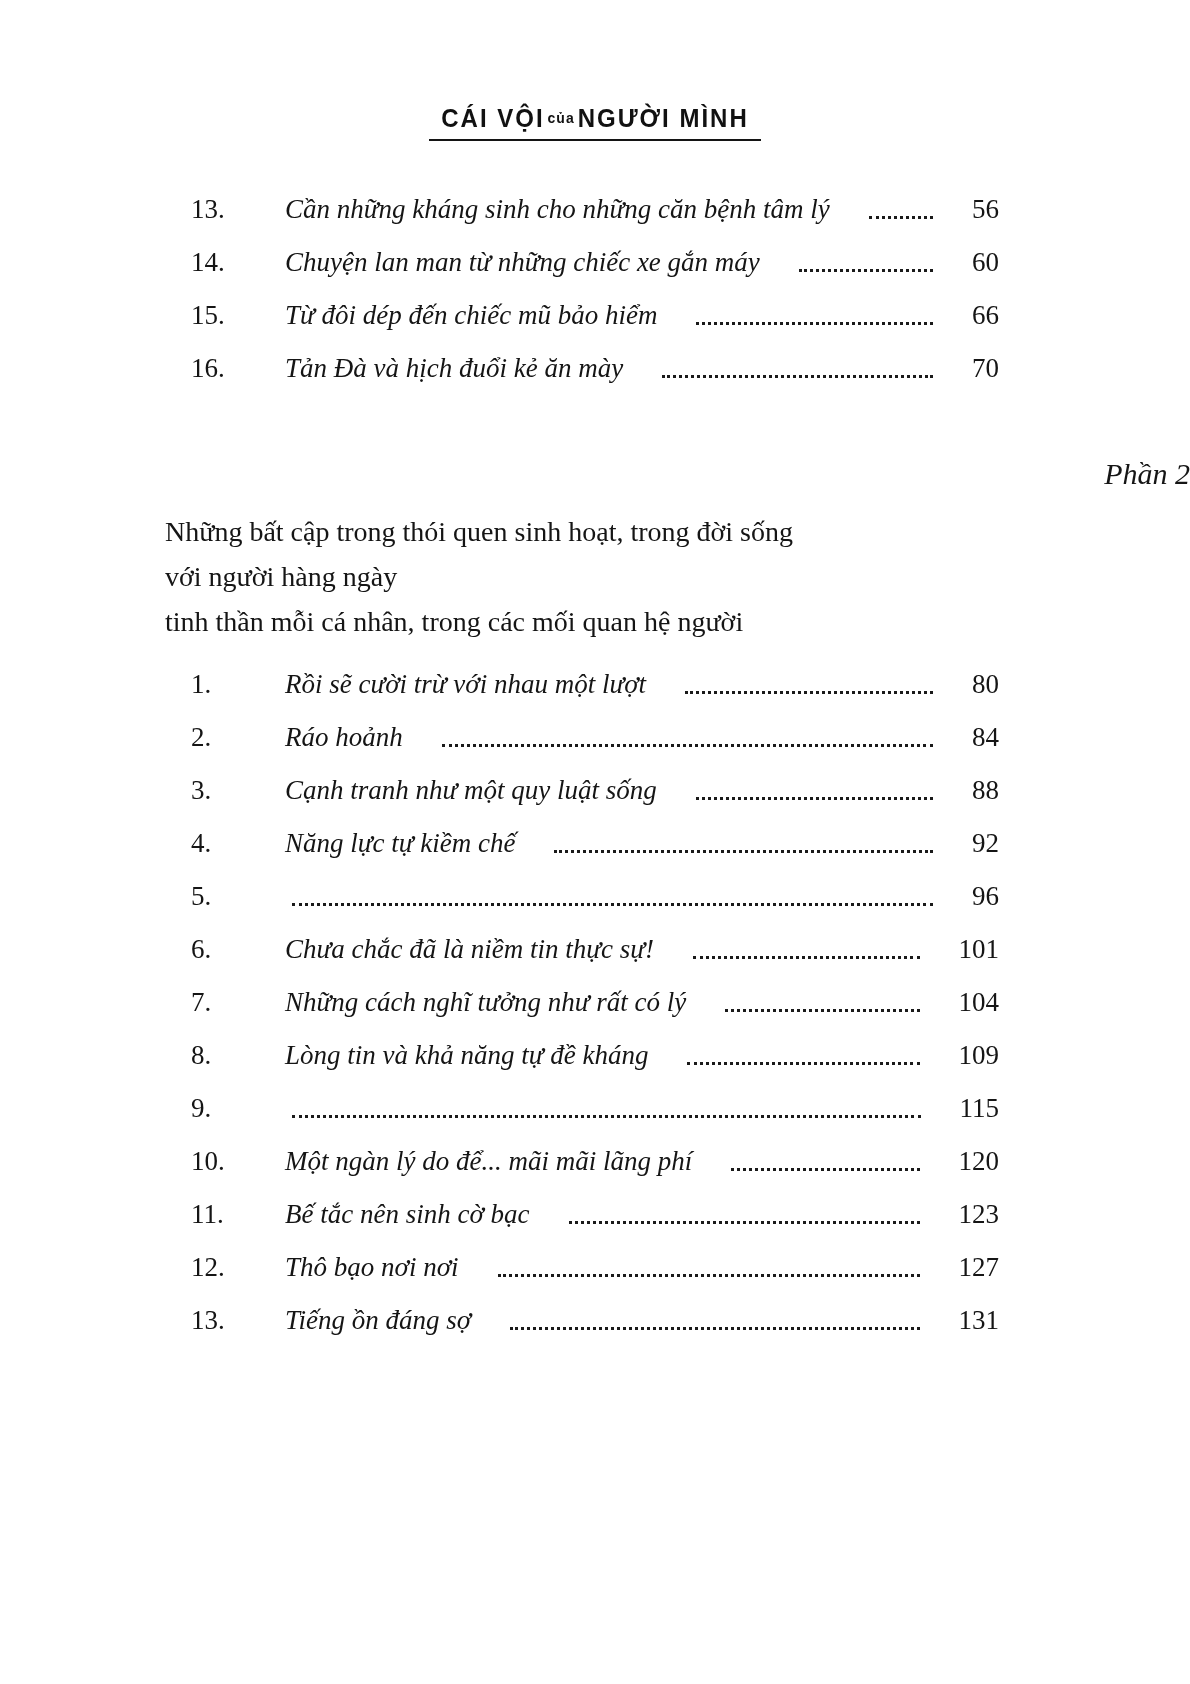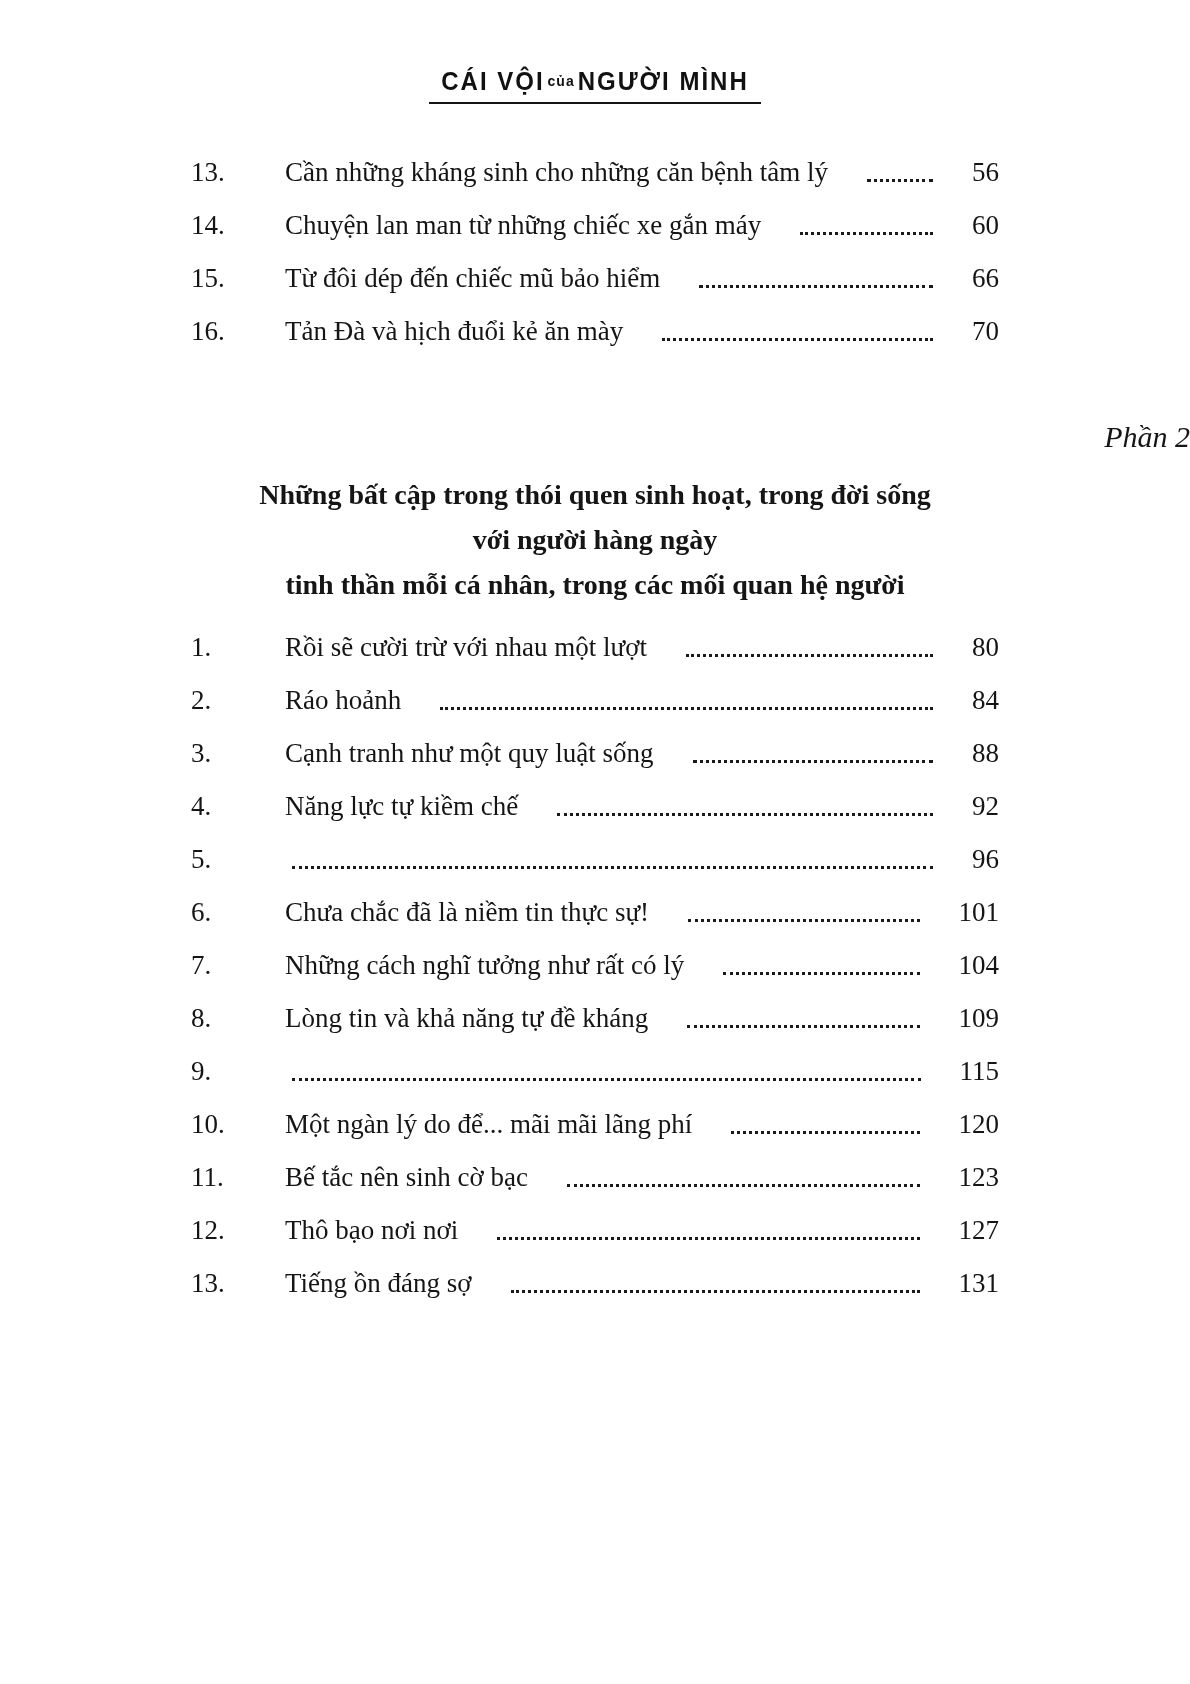--- a/index.html
+++ b/index.html
@@ -7,21 +7,21 @@
   body {
     width: 1190px;
     height: 1684px;
     position: relative;
     font-family: "Liberation Serif", "DejaVu Serif", serif;
     color: #151515;
   }
   .page {
     width: 1190px;
     height: 1440px;
-    padding-top: 67px;
+    padding-top: 104px;
     position: relative;
     overflow: hidden;
   }
 
   
   .book-header { text-align: center; }
   .logo {
     display: inline-block;
     font-family: "Liberation Sans", "DejaVu Sans", sans-serif;
     font-weight: bold;
@@ -53,21 +53,21 @@
     align-items: stretch;
     font-size: 27px;
     line-height: 53px;
     white-space: nowrap;
     gap: 32px;
   }
   .toc-num {
     flex: none;
     width: 62px;
   }
-  .toc-title { flex: none; }
+  .toc-title { flex: none; font-style: italic; }
   .toc-leader {
     flex: 1 1 auto;
     min-width: 0;
     position: relative;
     margin: 0 5px 0 5px;
     overflow: hidden;
   }
   .toc-leader::after {
     content: "";
     position: absolute;
@@ -82,22 +82,22 @@
   .part-label {
     margin-top: 58px;
     text-align: right;
     font-style: italic;
     font-size: 30px;
     line-height: 42px;
   }
   .section-heading {
     margin: 14px auto 0;
     width: 860px;
-    text-align: center;
-    font-weight: bold;
+    text-align: left;
+    font-weight: normal;
     font-size: 28px;
     line-height: 45px;
   }
 
   .toc-2 { margin-top: 14px; }
 
   
   .page-footer {
     position: absolute;
     left: 0;

